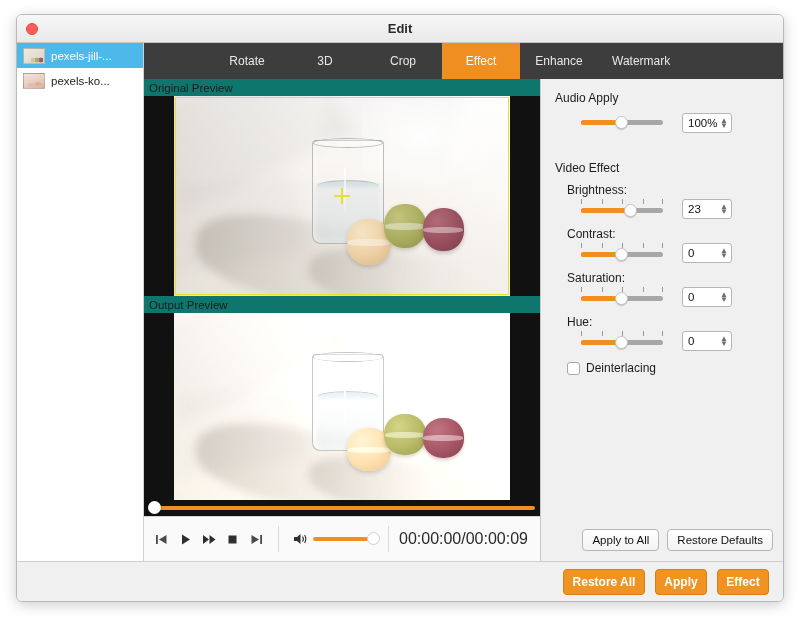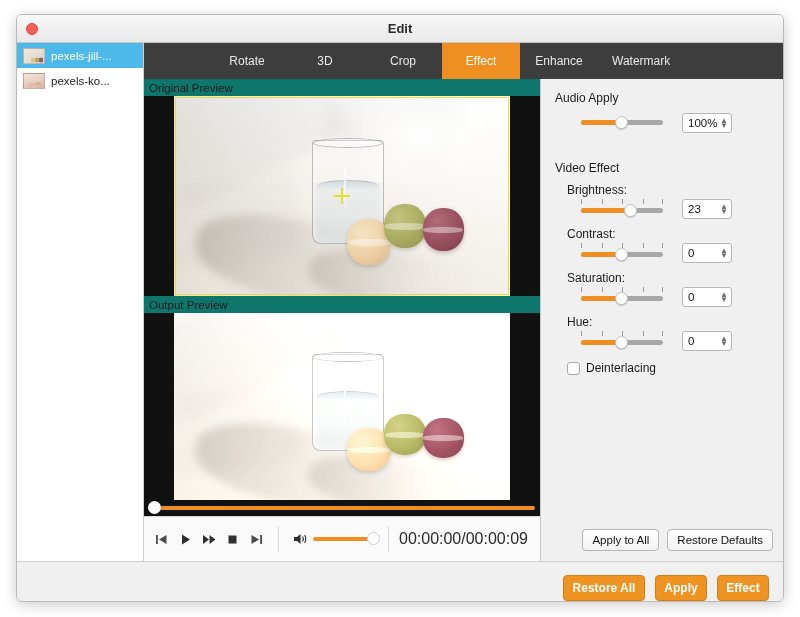--- a/index.html
+++ b/index.html
@@ -314,21 +314,21 @@
     background: linear-gradient(#ffffff,#f2f2f2);
     border: 1px solid #b6b6b6; border-radius: 4px;
     padding: 4px 9px;
   }
 
   
   #footer {
     flex: 0 0 40px; height: 40px;
     background: #f0f0f0;
     border-top: 1px solid #cfcfcf;
-    display: flex; align-items: flex-end; justify-content: flex-end;
+    display: flex; align-items: center; justify-content: flex-end;
     gap: 10px; padding-right: 14px;
   }
   .obtn {
     font-size: 12px; color: #ffffff; font-weight: bold;
     background: #ef9422; border: 1px solid #d87f14; border-radius: 4px;
     padding: 5px 0; width: 52px; text-align: center;
   }
   #btn-restore-all { width: 82px; }
 </style>
 </head>

